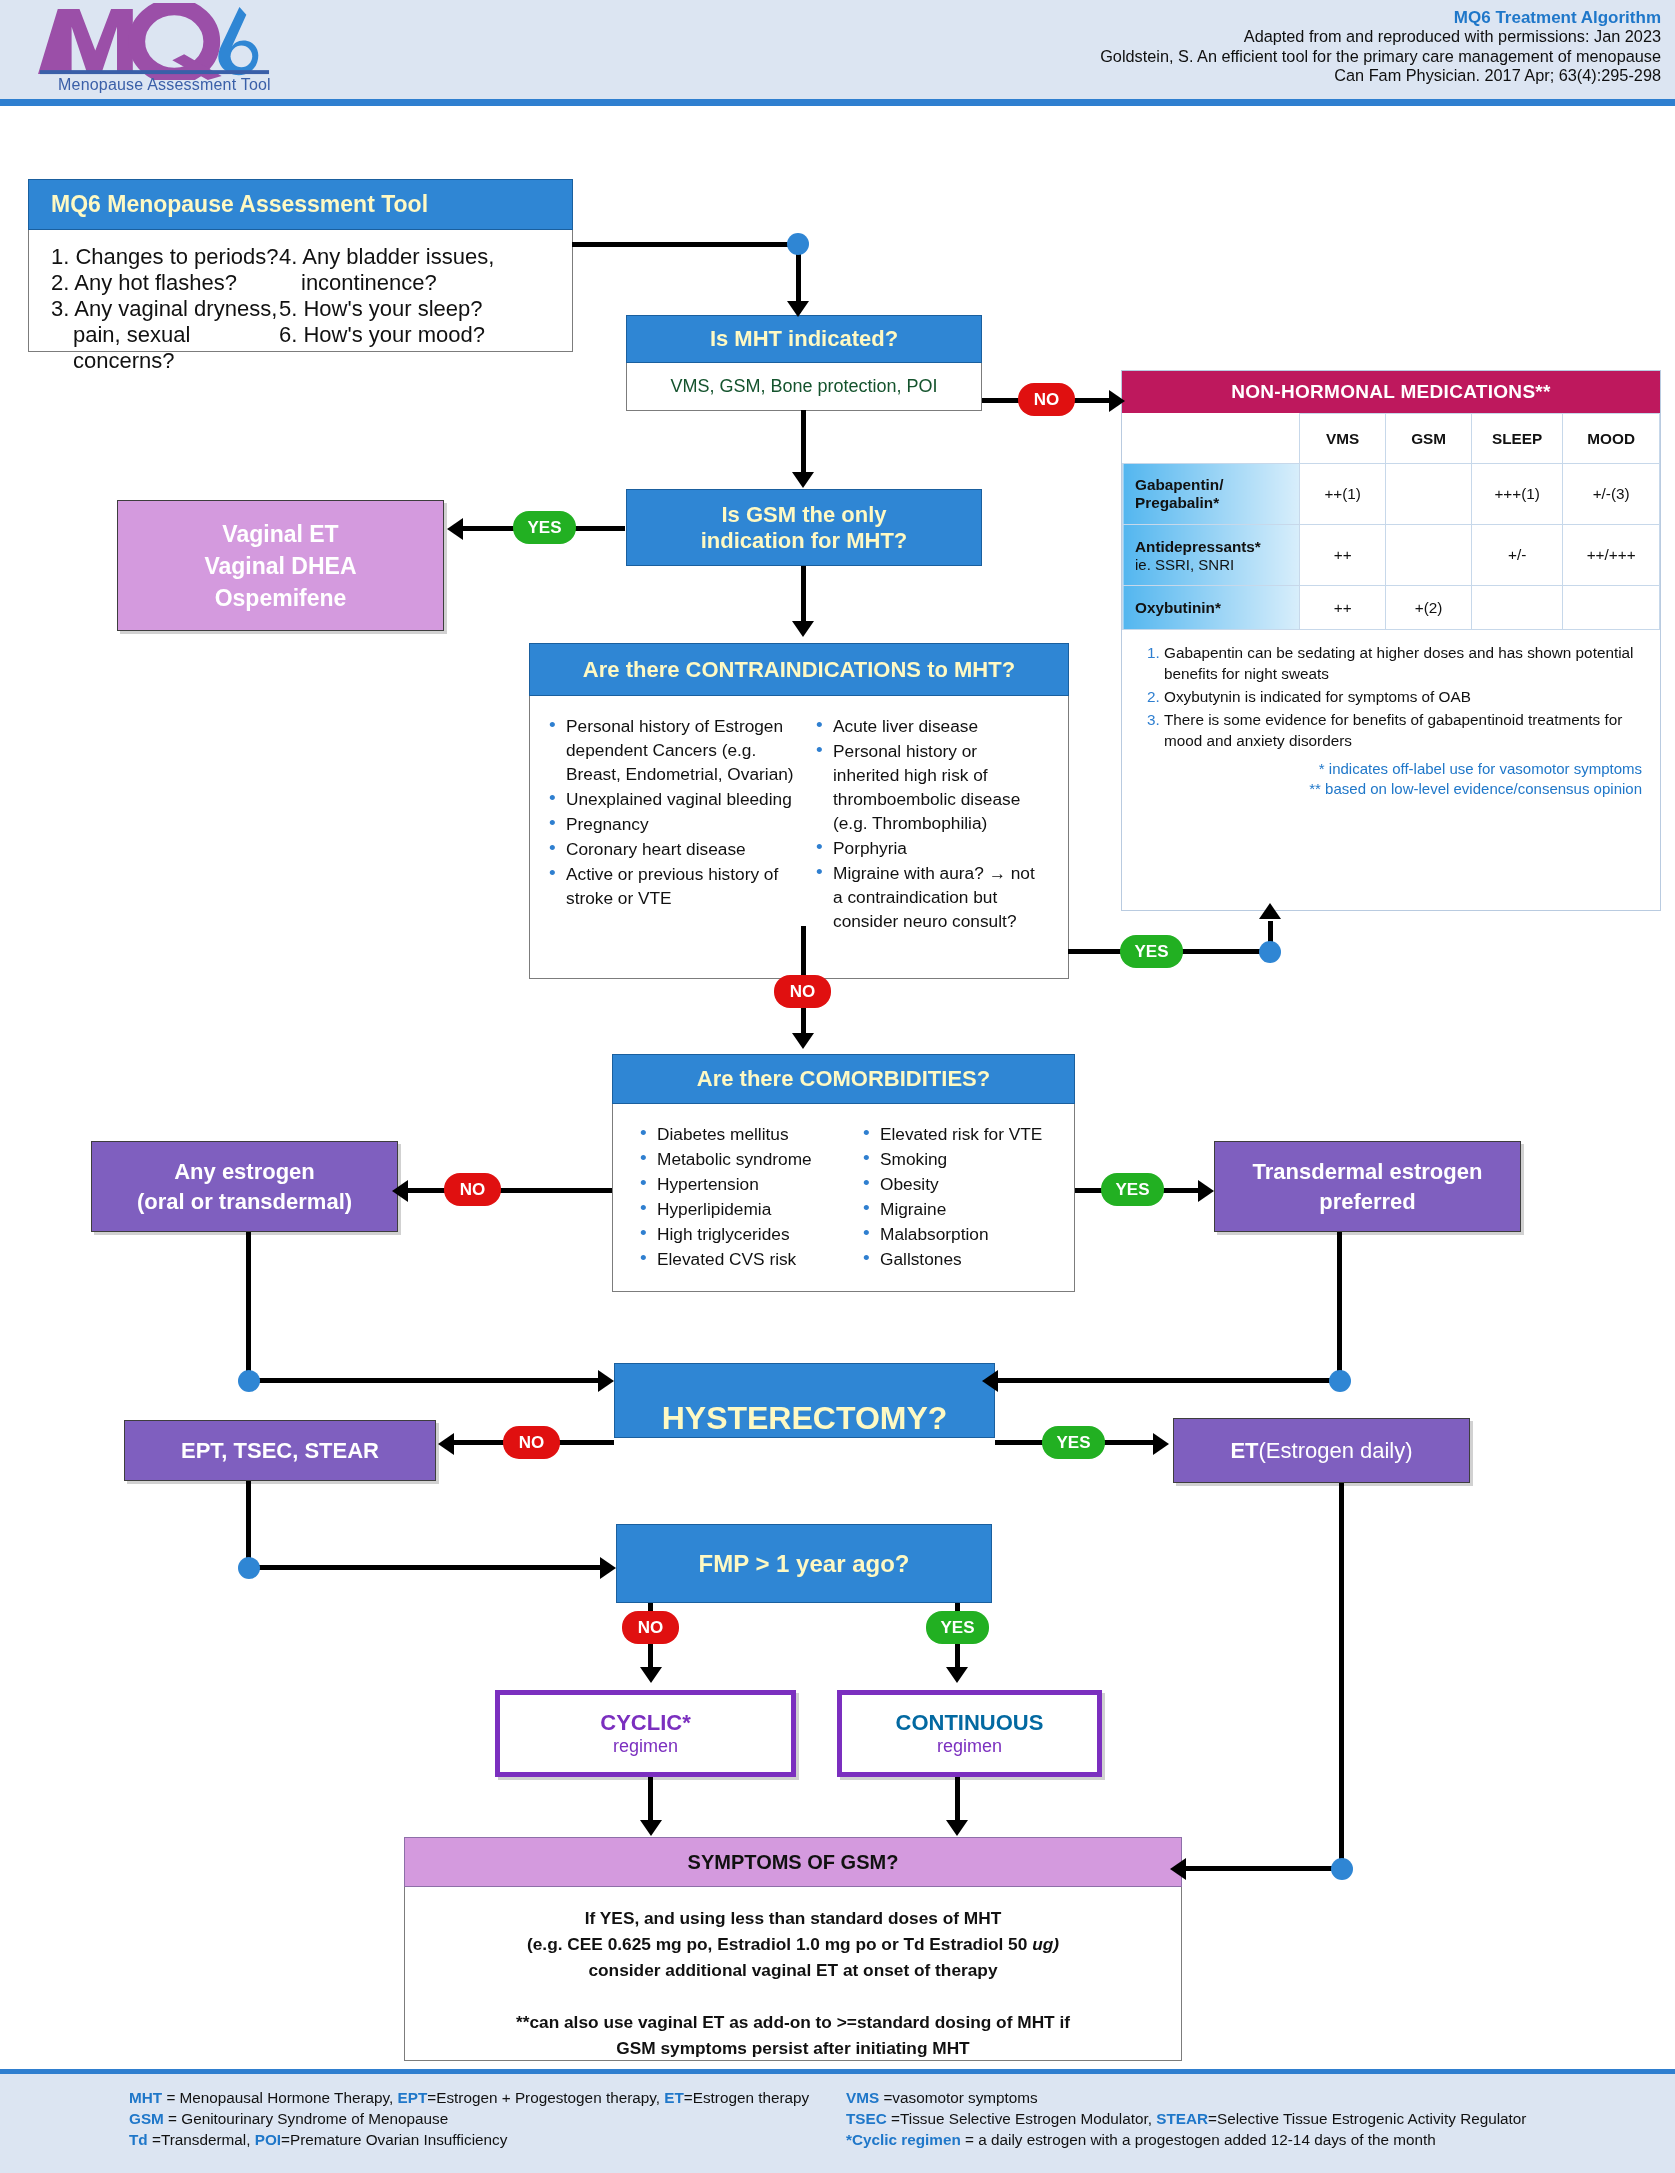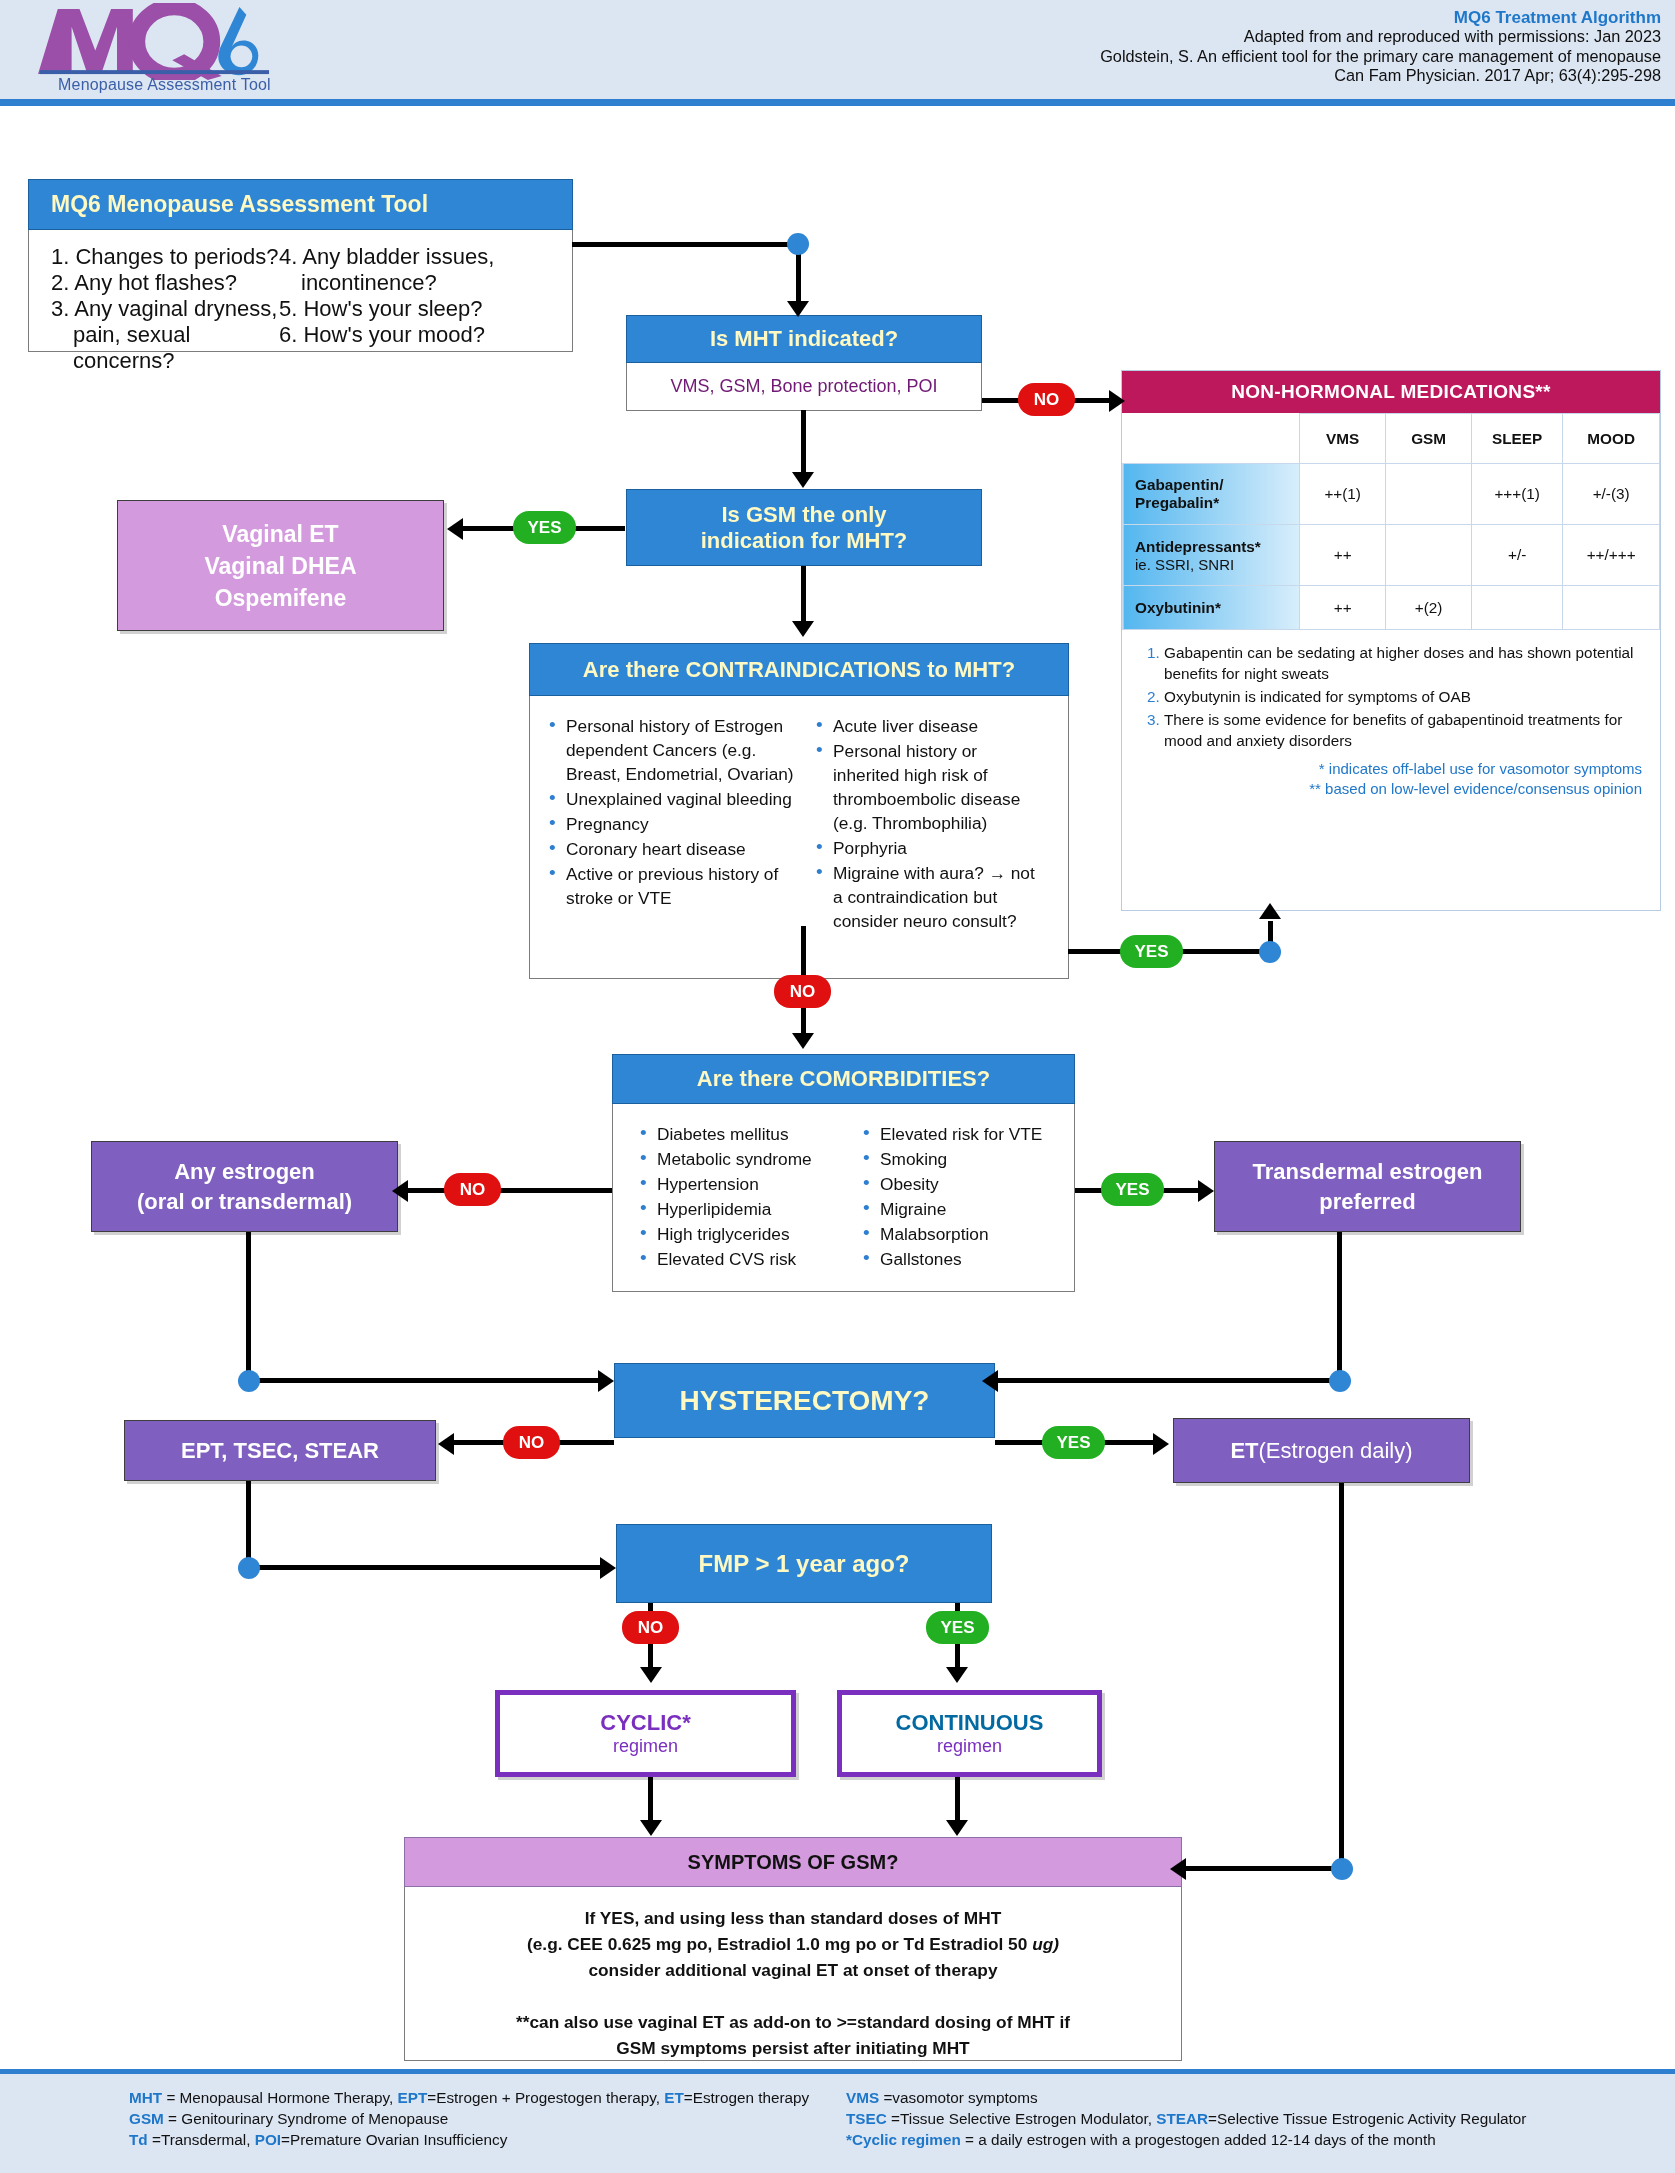--- a/index.html
+++ b/index.html
@@ -141,21 +141,21 @@
   #med-notes li {
     font-size:15.3px; line-height:21px; color:#111; margin-bottom:2px;
   }
   #med-notes li::marker { color:#2f7fd0; }
   .star-note {
     text-align:right; font-size:15px; color:#1f77c9;
     line-height:20px; padding-right:8px; padding-top:6px;
   }
 
   
-  .body-line { font-size:18px; color:#701a75; text-align:center; }
+  .body-line { font-size:18px; color:#14532d; text-align:center; }
   .gsm-body { font-size:17.3px; font-weight:bold; line-height:26px; color:#111; text-align:center; }
 </style>
 </head>
 <body>
 
 <div id="header-band"></div>
 <div id="header-rule"></div>
 
 <div id="logo">
   <svg width="257" height="77" viewBox="0 0 260 78">
@@ -310,21 +310,21 @@
 <div class="ln vline" style="left:246px; top:1232px; height:149px;"></div>
 <div class="dot" style="left:238px; top:1370px;"></div>
 <div class="ln hline" style="left:246px; top:1378px; width:358px;"></div>
 <div class="arrow arr-right" style="left:598px; top:1370px;"></div>
 
 <div class="ln vline" style="left:1337px; top:1232px; height:149px;"></div>
 <div class="dot" style="left:1329px; top:1370px;"></div>
 <div class="ln hline" style="left:990px; top:1378px; width:348px;"></div>
 <div class="arrow arr-left" style="left:982px; top:1370px;"></div>
 
-<div class="node blue-head" style="left:614px; top:1363px; width:381px; height:75px; font-size:28px;">
+<div class="node blue-head" style="left:614px; top:1363px; width:381px; height:75px; font-size:32px;align-items:flex-end;">
   <span>HYSTERECTOMY?</span>
 </div>
 
 <div class="ln hline" style="left:535px; top:1440px; width:79px;"></div>
 <div class="pill pill-no" style="left:503px; top:1426px; width:57px; height:33px;">NO</div>
 <div class="ln hline" style="left:451px; top:1440px; width:55px;"></div>
 <div class="arrow arr-left" style="left:438px; top:1433px;"></div>
 
 <div class="node purple-box" style="left:124px; top:1420px; width:312px; height:61px; font-size:22px;">
   <span>EPT, TSEC, STEAR</span>

